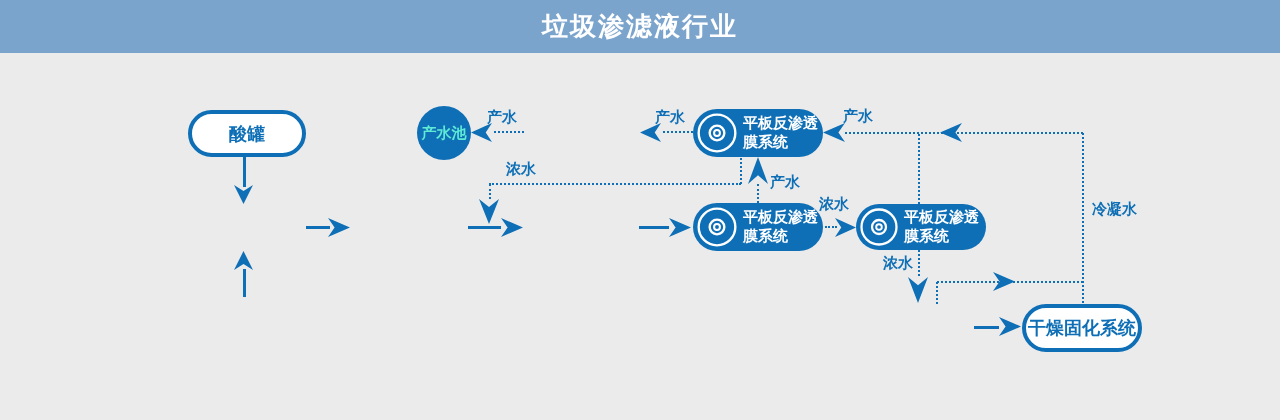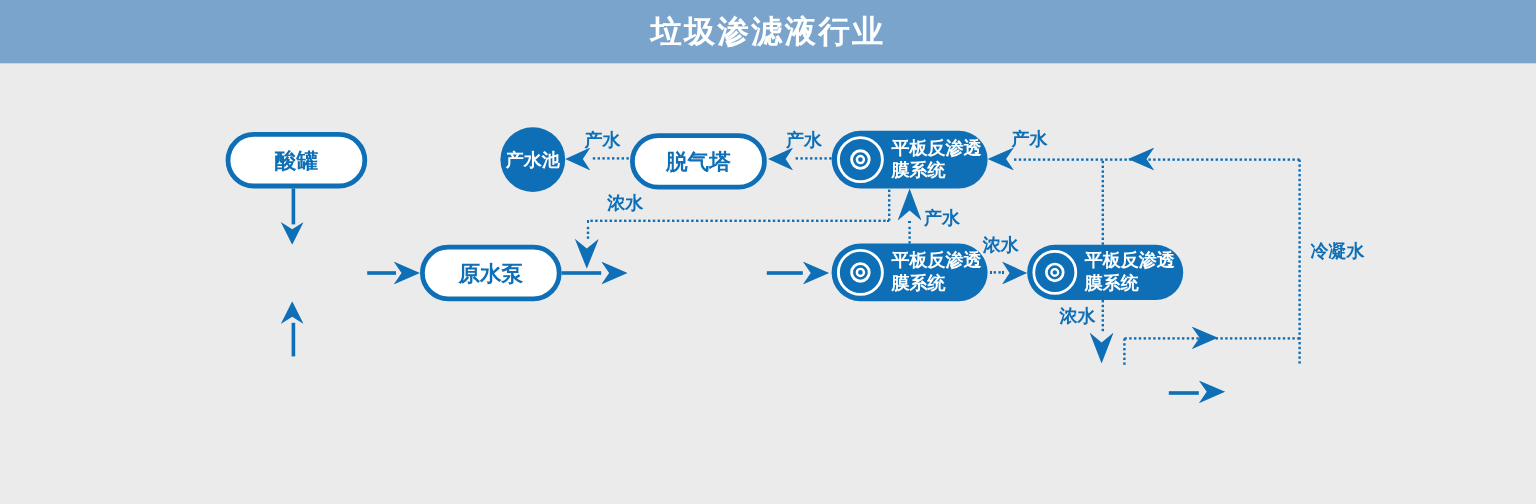--- a/index.html
+++ b/index.html
@@ -26,21 +26,21 @@
   
   .pill{
     position:absolute;background:#fff;border:4px solid var(--blue);
     border-radius:26px;display:flex;align-items:center;justify-content:center;
     color:var(--blue);font-weight:bold;font-size:18px;white-space:nowrap;
   }
   
   .pool{
     position:absolute;background:var(--blue);border-radius:50%;
     display:flex;align-items:center;justify-content:center;
-    color:#ffffff;font-weight:bold;font-size:15px;
+    color:#5eead4;font-weight:bold;font-size:15px;
   }
   
   .ro{
     position:absolute;background:var(--blue);border-radius:25px;
     display:flex;align-items:center;color:#fff;font-weight:bold;
   }
   .ro .txt{font-size:15px;line-height:19px;margin-left:4px;white-space:nowrap;}
   .ro svg{flex:0 0 auto;margin-left:2px;}
   
   .lnh{position:absolute;height:3px;background:var(--blue);}
@@ -62,25 +62,22 @@
 
 <div class="header">
   <span class="title">垃圾渗滤液行业</span>
 </div>
 
 <div class="canvas">
 
   <div class="pill" style="left:188px;top:57px;width:118px;height:47px">
     <span>酸罐</span>
   </div>
-  <div class="pill" style="left:350px;top:151px;width:118px;height:47px">
-    <span>原水泵</span>
-  </div>
-  <div class="pill" style="left:525px;top:58px;width:114px;height:47px">
-    <span>脱气塔</span>
+  <div class="pill" style="left:1022px;top:251px;width:120px;height:48px">
+    <span>干燥固化系统</span>
   </div>
 
   <div class="pool" style="left:417px;top:53px;width:54px;height:54px">
     <span>产水池</span>
   </div>
 
   <div class="ro" style="left:693px;top:56px;width:130px;height:48px">
     <svg width="44" height="44" viewBox="0 0 48 48">
       <circle cx="24" cy="24" r="20" fill="#0e6fb6" stroke="#fff" stroke-width="2.6"></circle>
       <circle cx="24" cy="24" r="8" fill="none" stroke="#fff" stroke-width="2.6"></circle>

